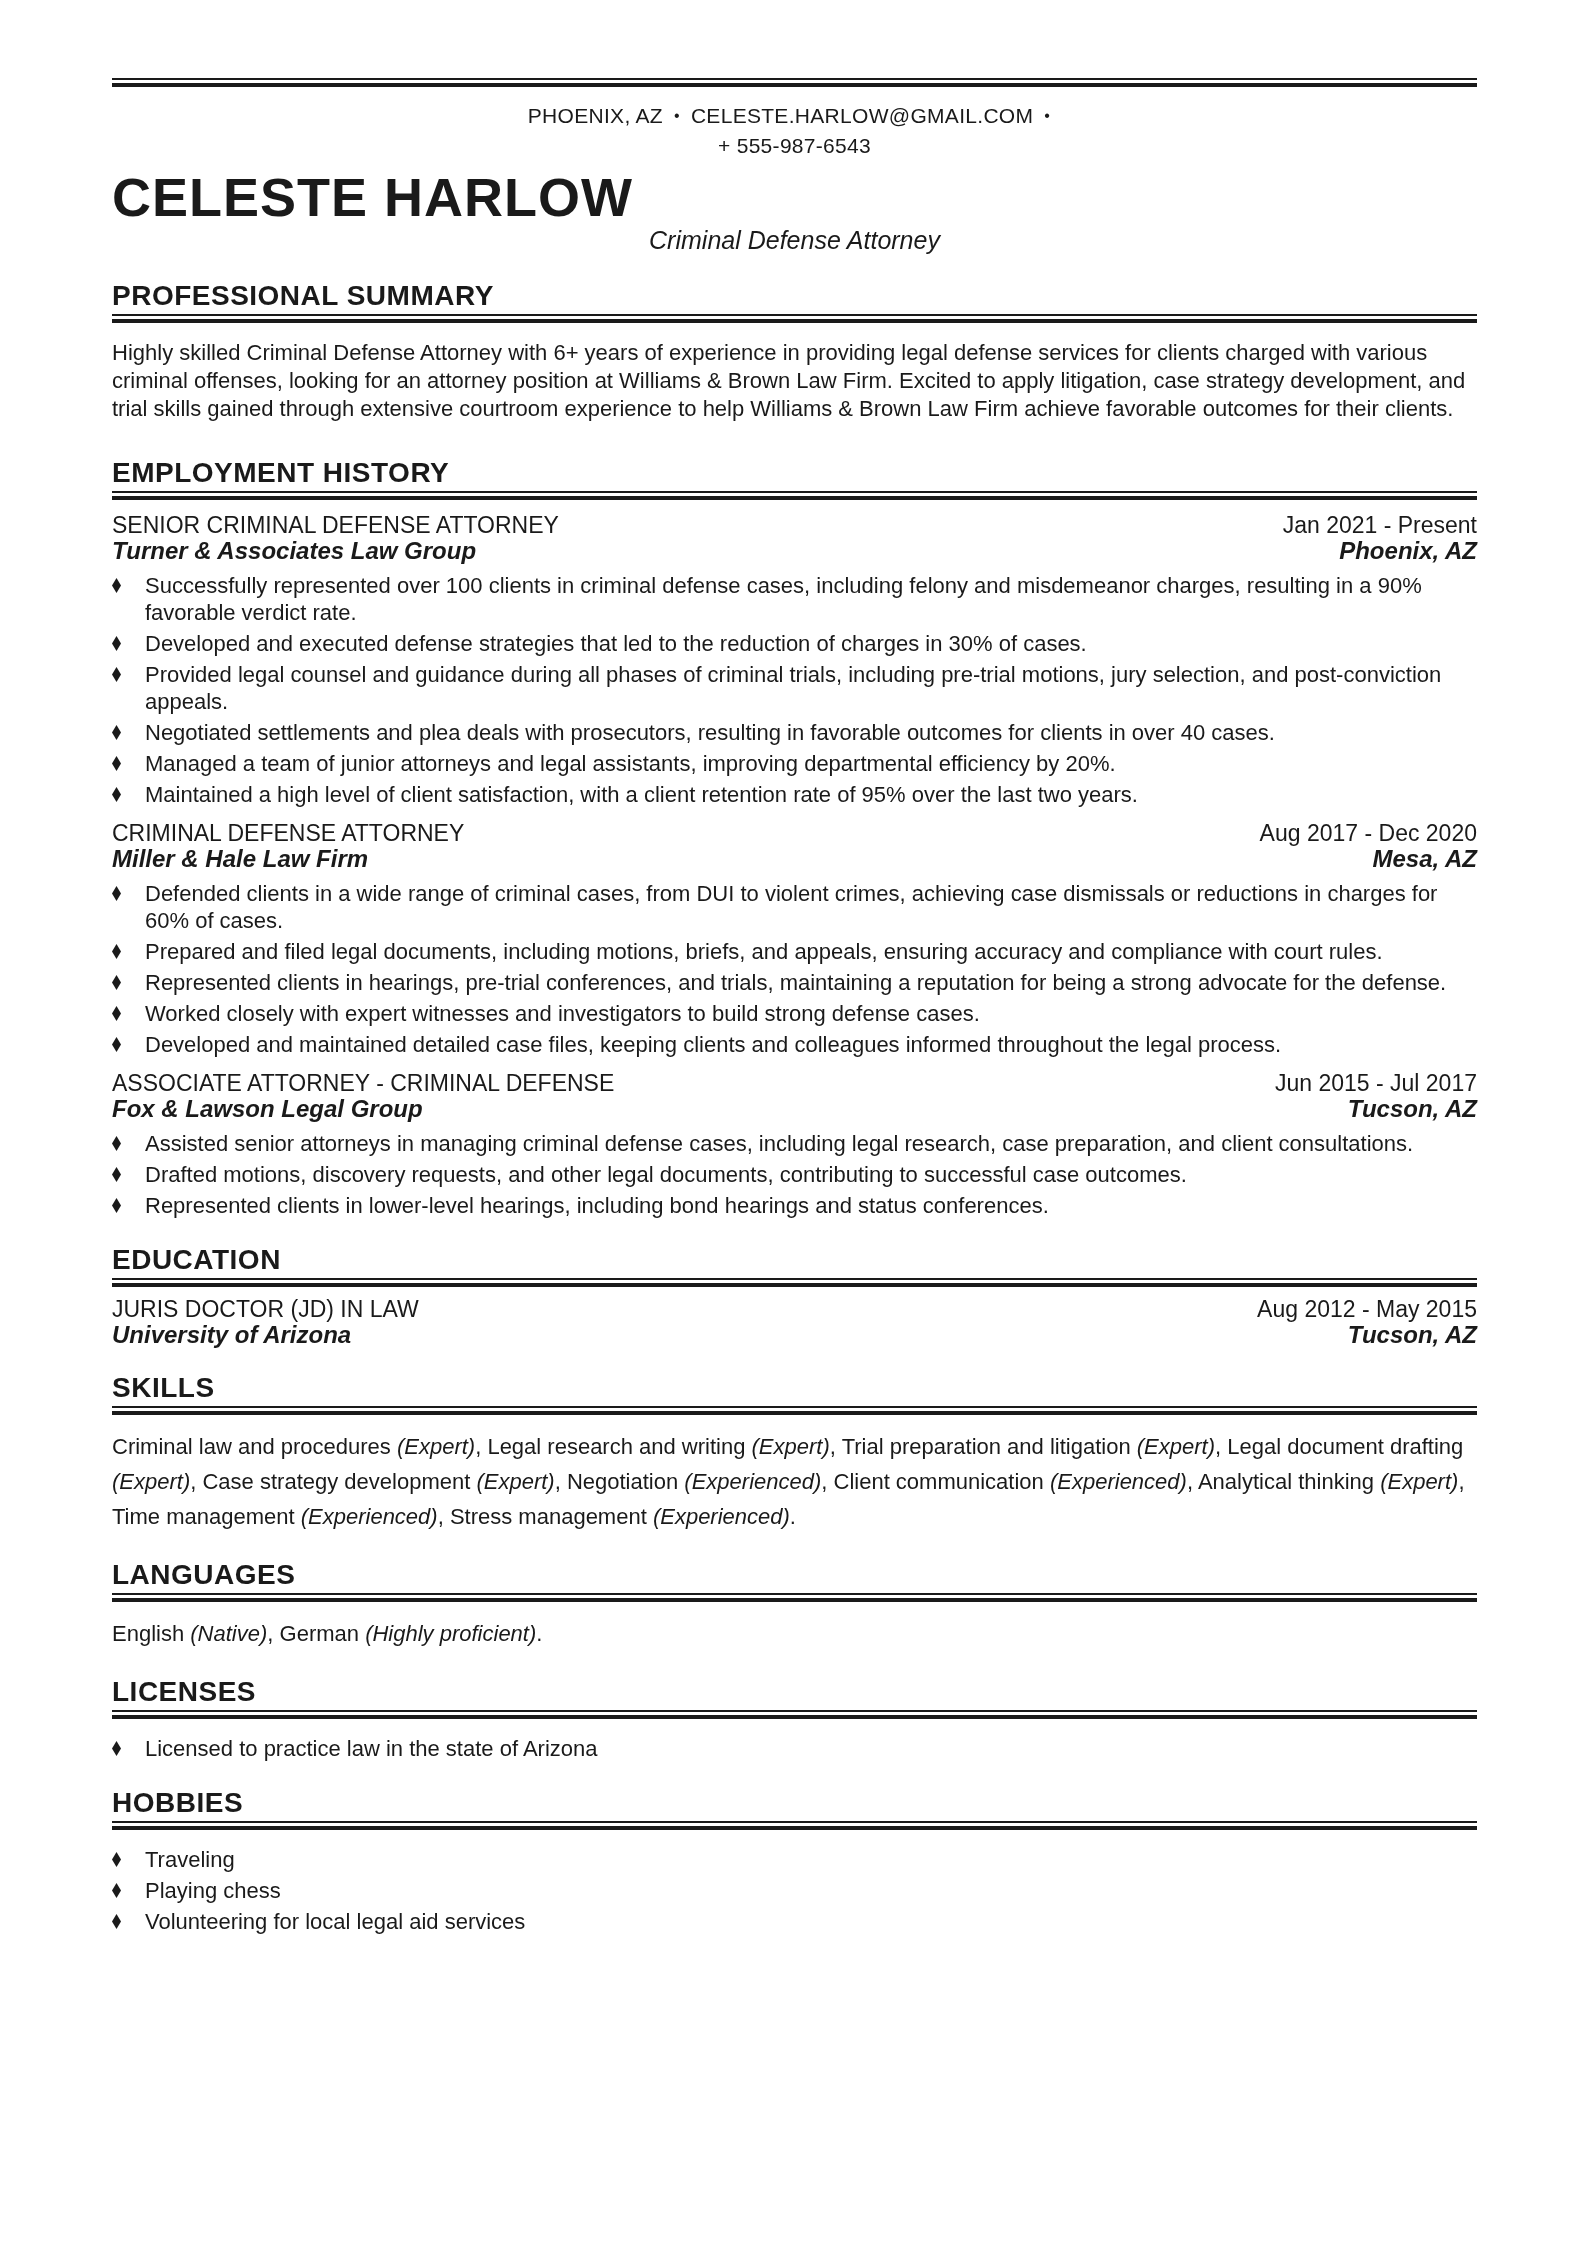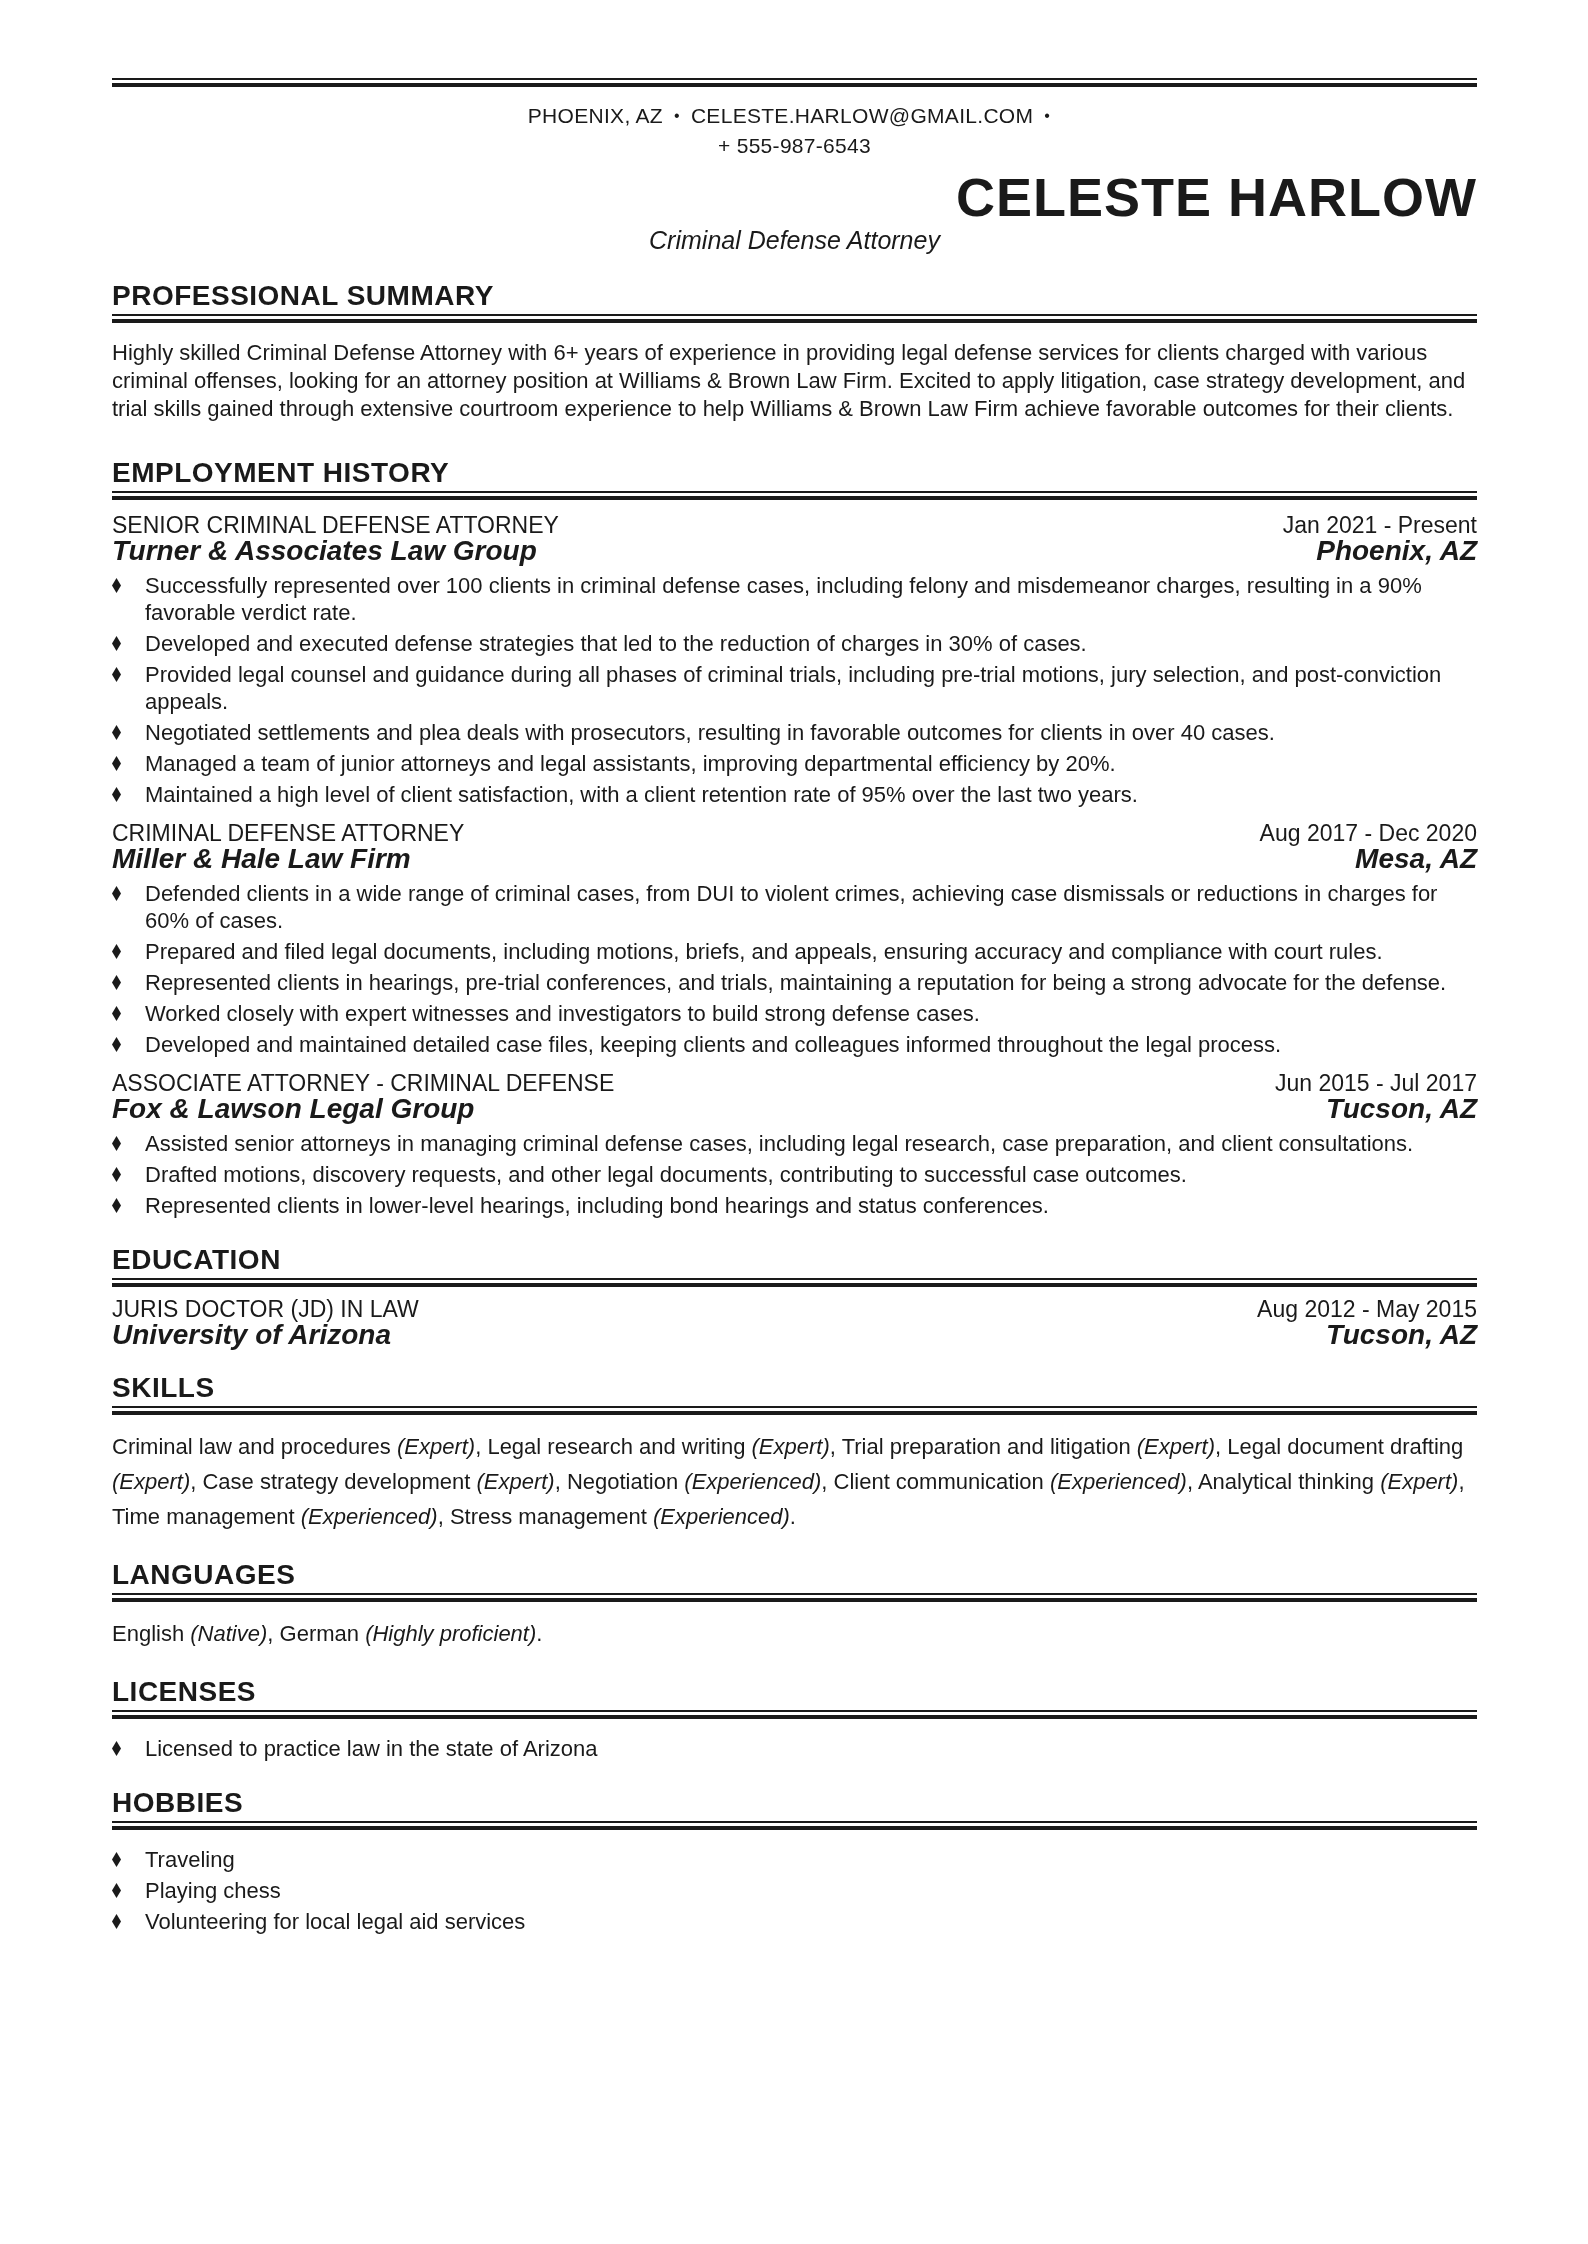--- a/index.html
+++ b/index.html
@@ -12,32 +12,32 @@
     color: var(--ink, #1a1a1a);
     background: var(--paper, #ffffff);
   }
   .rule {
     height: 9px;
     border-top: 2px solid var(--ink, #1a1a1a);
     border-bottom: 4px solid var(--ink, #1a1a1a);
   }
   .contact { text-align: center; font-size: 21px; line-height: 30px; letter-spacing: 0.3px; margin-top: 14px; }
   .sep { display: inline-block; margin: 0 11px; font-size: 16px; vertical-align: 2px; }
-  h1.name { margin: 8px 0 0; text-align: right; font-size: 54px; line-height: 56px; font-weight: 700; letter-spacing: 1px; }
+  h1.name { margin: 8px 0 0; text-align: left; font-size: 54px; line-height: 56px; font-weight: 700; letter-spacing: 1px; }
   .subtitle { text-align: center; font-size: 25px; line-height: 30px; font-style: italic; }
   section.sec { margin-top: 25px; }
   section.sec-employment { margin-top: 34px; }
   .sec-title { margin: 0 0 2px; text-align: left; font-size: 28px; line-height: 32px; font-weight: 700; letter-spacing: 0.5px; }
   .body-text { font-size: 22px; line-height: 28px; margin: 16px 0 0; }
   .job { margin-top: 13px; }
   .job:first-of-type { margin-top: 11px; }
   .row { display: flex; justify-content: space-between; align-items: baseline; }
   .role, .dates { font-weight: 400; font-size: 23px; line-height: 25px; }
   .dates, .loc { white-space: nowrap; text-align: right; }
-  .company, .loc { font-weight: 700; font-style: italic; font-size: 28px; line-height: 25px; }
+  .company, .loc { font-weight: 700; font-style: italic; font-size: 24px; line-height: 25px; }
   ul.bullets { list-style: none; margin: 9px 0 0; padding: 0; font-size: 22px; }
   ul.bullets li { display: flex; gap: 24px; line-height: 27px; margin-bottom: 4px; }
   .dmd {
     flex: 0 0 auto; width: 9px; height: 15px; margin-top: 6px;
     background: var(--ink, #1a1a1a);
     clip-path: polygon(50% 0, 100% 50%, 50% 100%, 0 50%);
   }
   .para-wide { font-size: 22px; line-height: 35px; margin: 14px 0 0; }
   i { font-style: italic; }
   .edu-rows { margin-top: 10px; }

